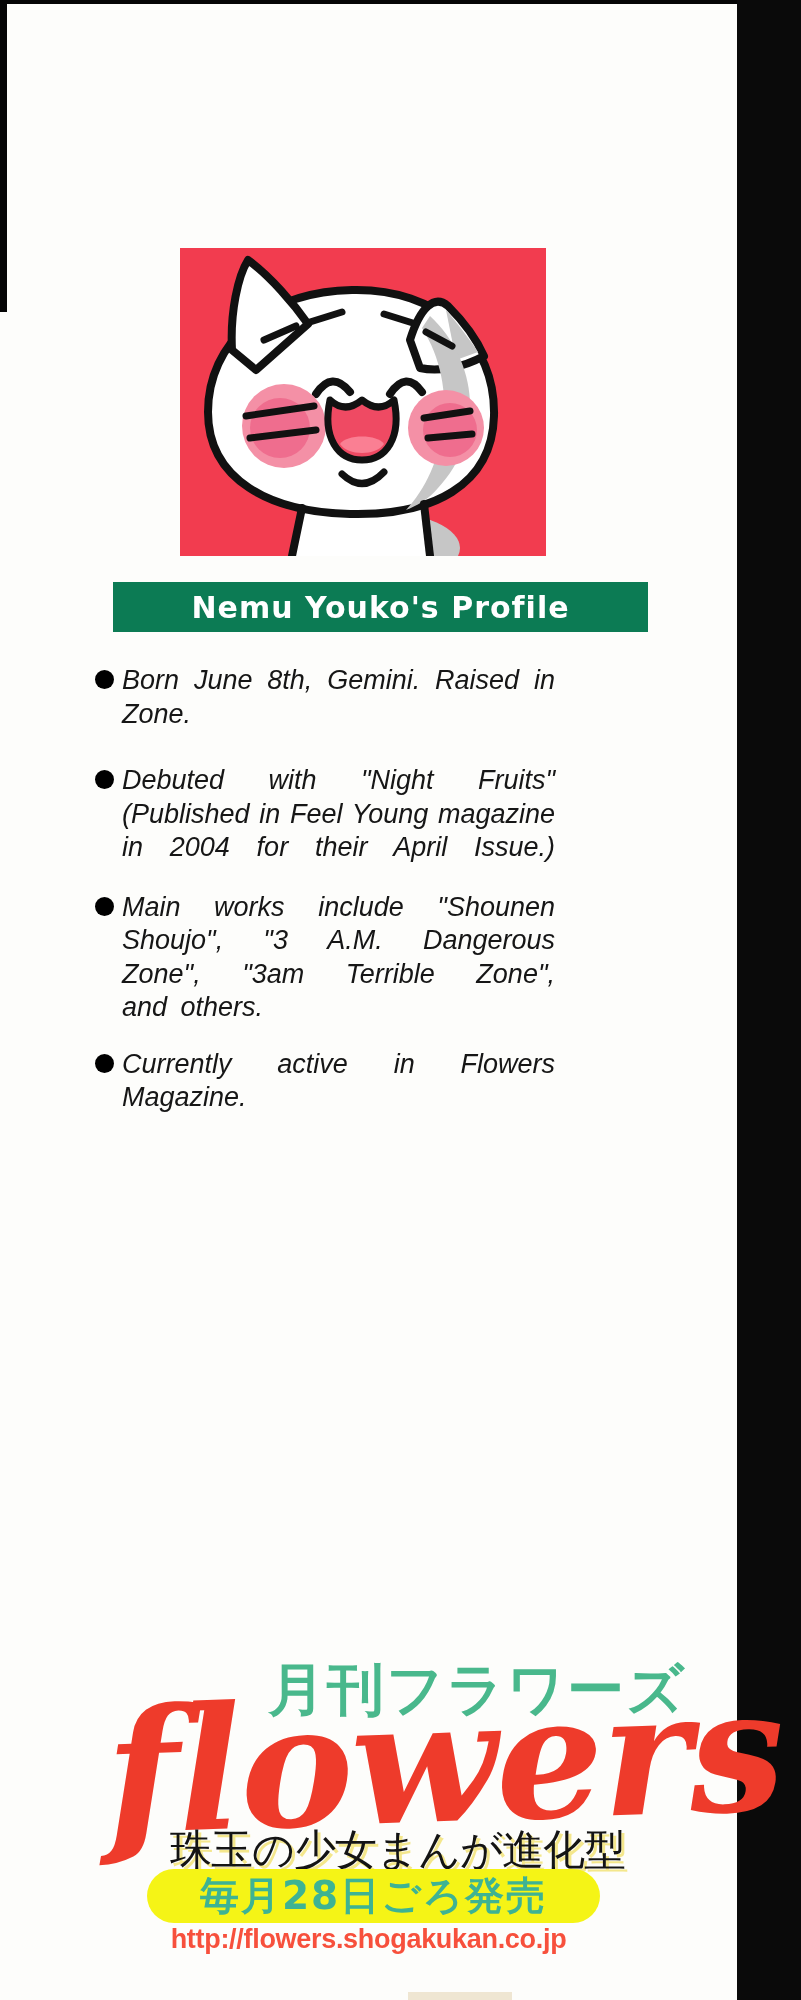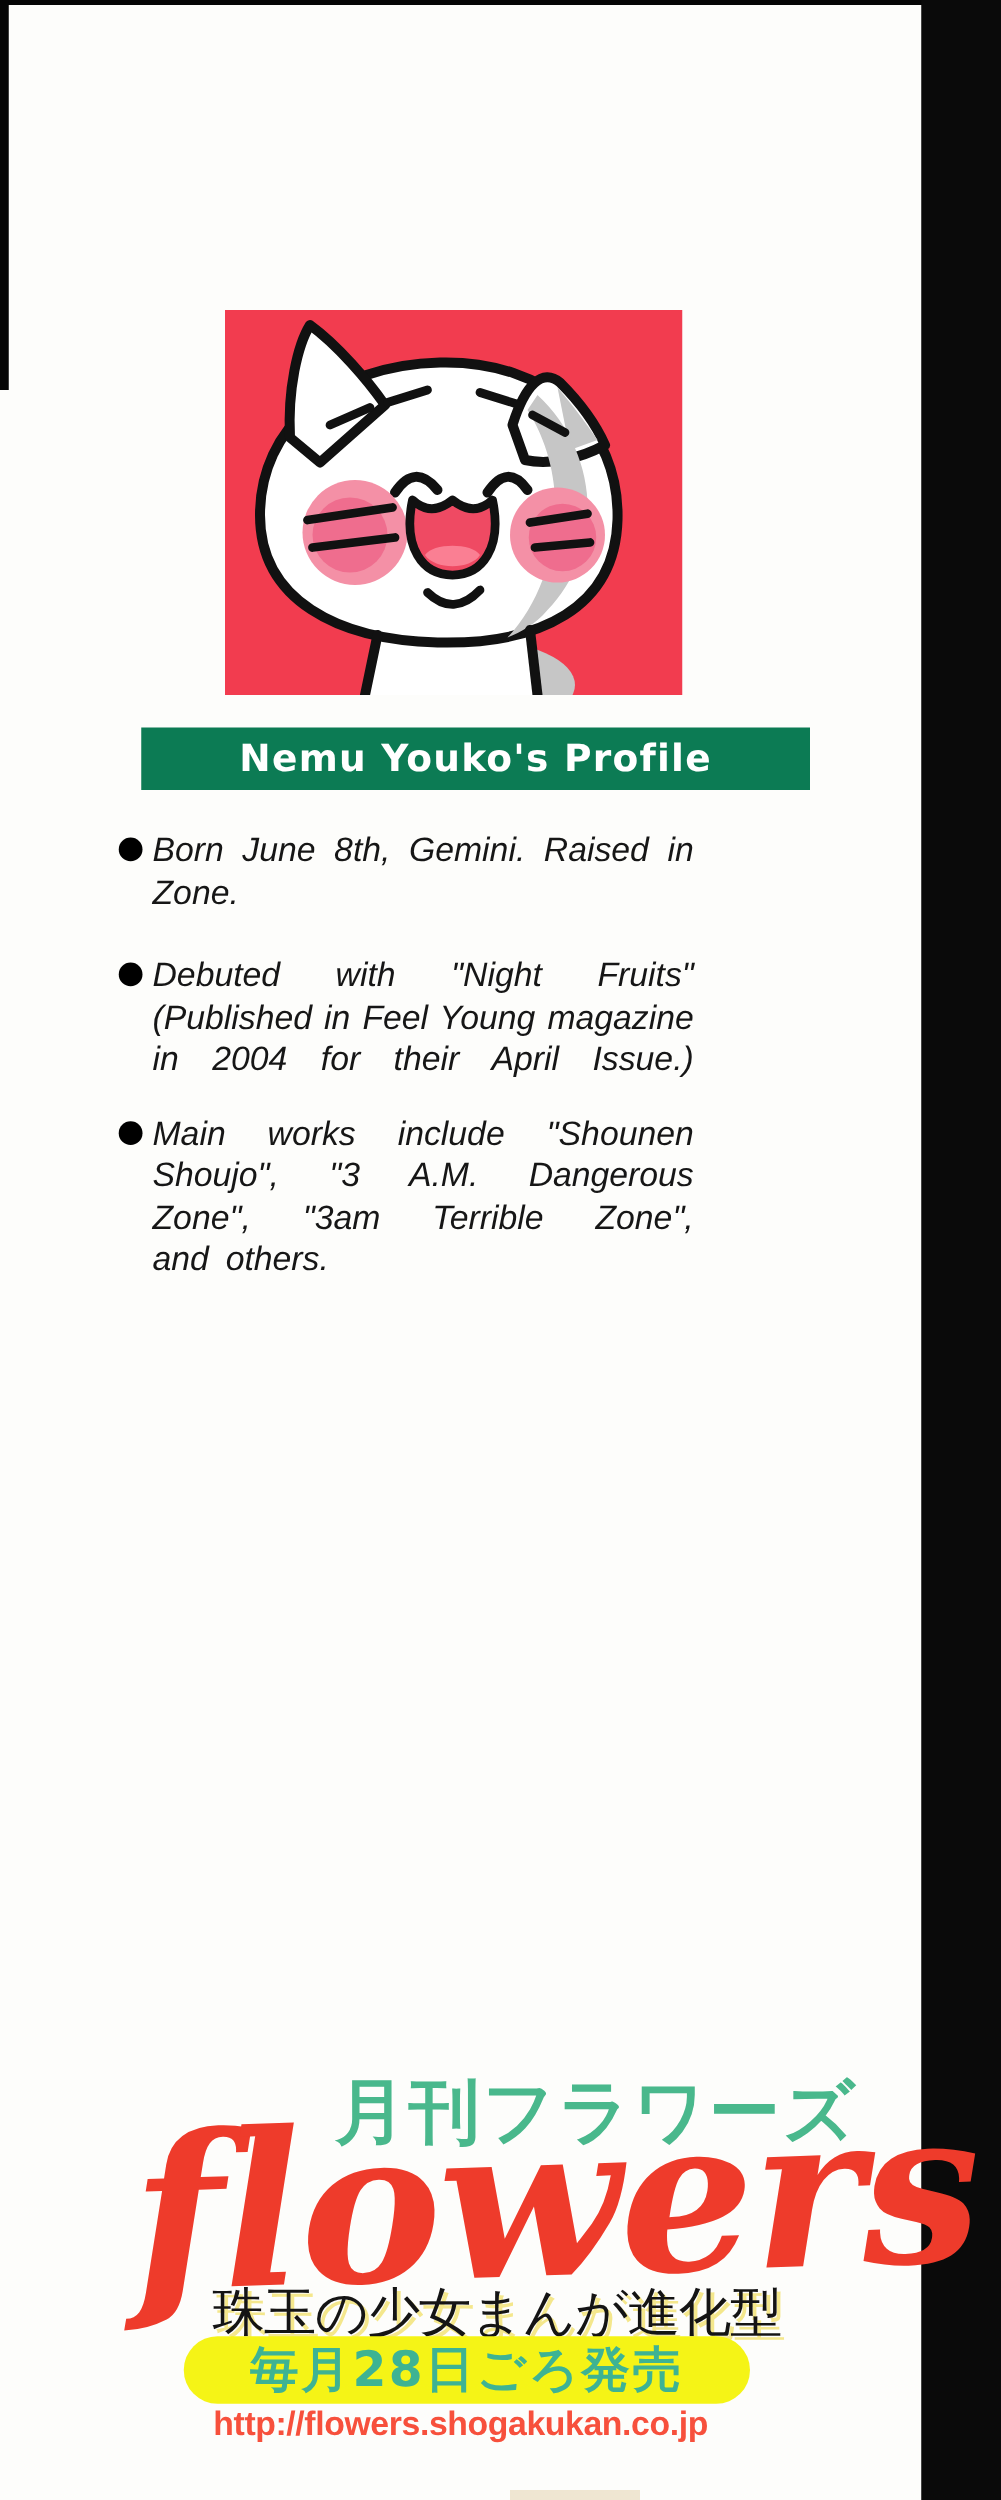--- a/index.html
+++ b/index.html
@@ -164,20 +164,25 @@
     </div>
 
     <div class="bullet">
       <span class="dot"></span>
       <div class="jl">Main works include "Shounen</div>
       <div class="jl">Shoujo", "3 A.M. Dangerous</div>
       <div class="jl">Zone", "3am Terrible Zone",</div>
       <div class="jl last">and others.</div>
     </div>
 
+    <div class="bullet">
+      <span class="dot"></span>
+      <div class="jl">Currently active in Flowers</div>
+      <div class="jl last">Magazine.</div>
+    </div>
 
 
   </div>
 
   <div class="footer">
     <div class="jp-name">月刊フラワーズ</div>
     <div class="en-name">flowers</div>
     <div class="tagline">珠玉の少女まんが進化型</div>
     <div class="release-pill">
       <span class="release-text">毎月28日ごろ発売</span>

